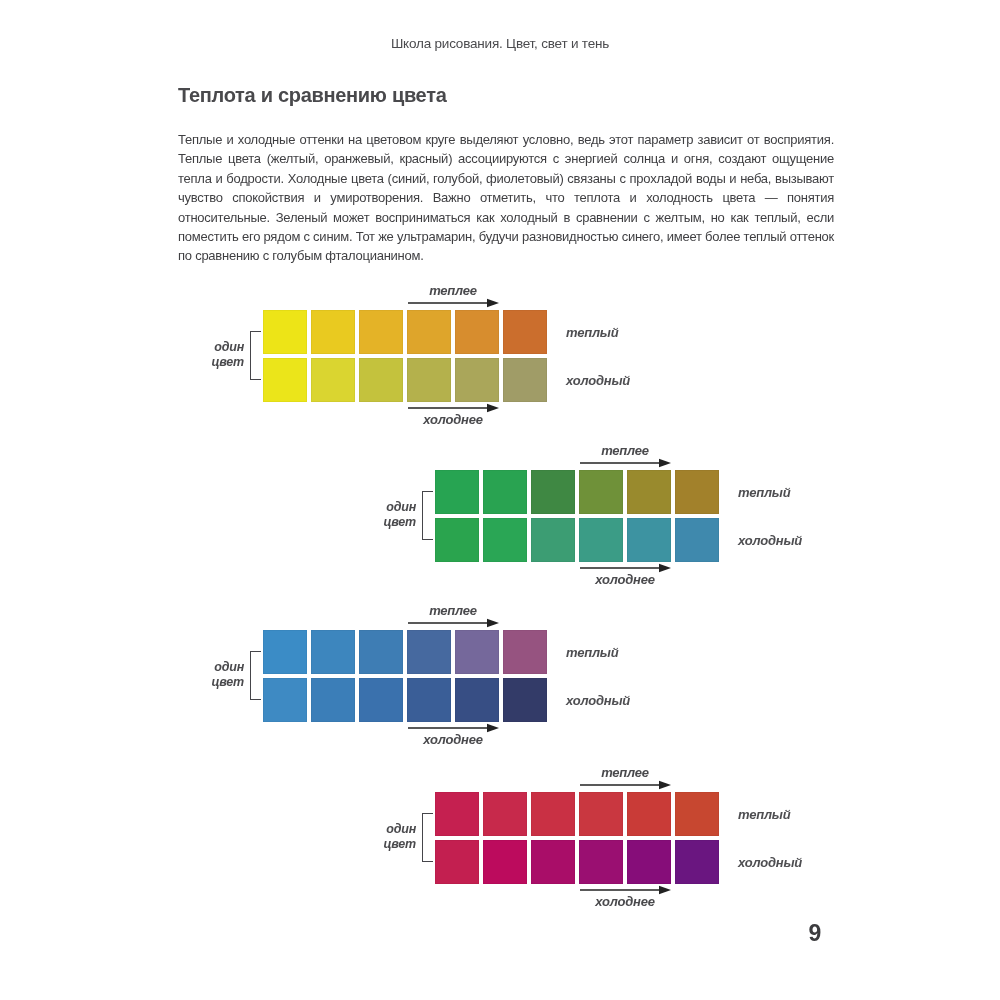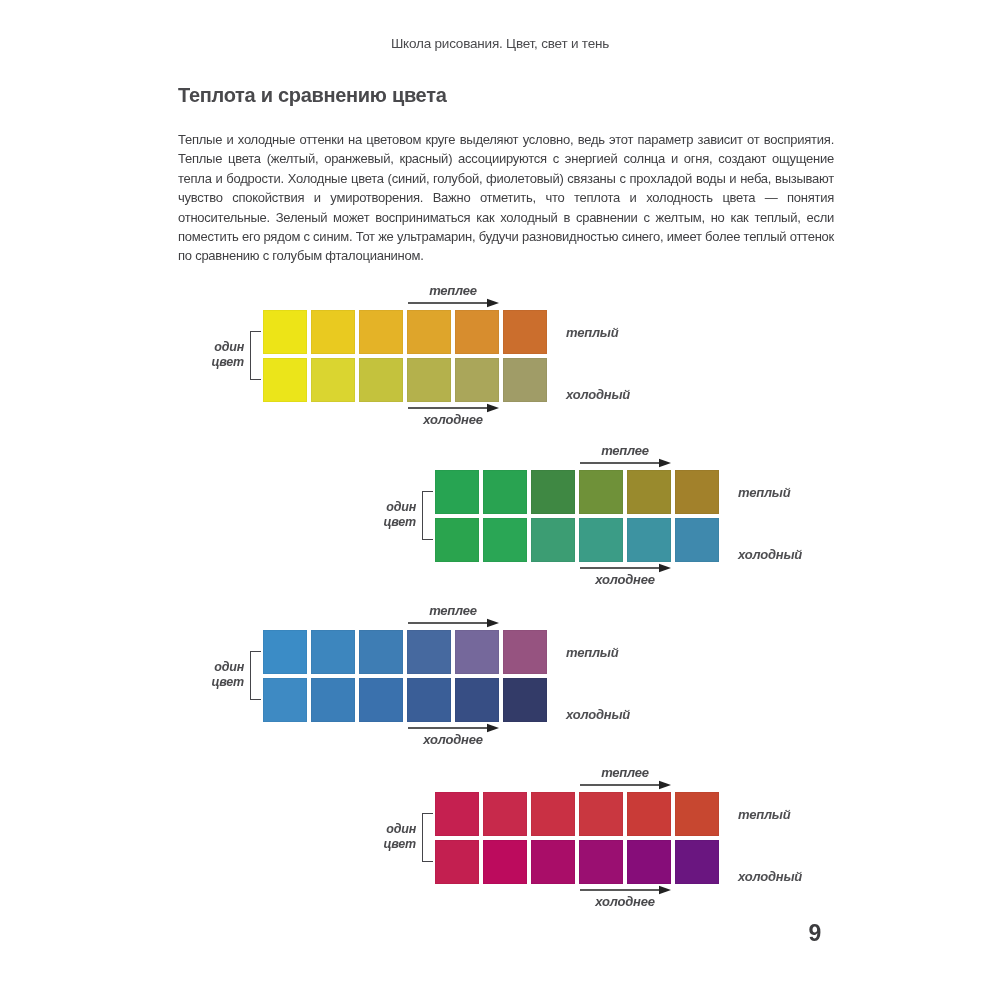--- a/index.html
+++ b/index.html
@@ -43,21 +43,21 @@
     font-size:13px;line-height:14px;font-style:italic;font-weight:700;
     color:#4a4a4d;letter-spacing:-0.2px;white-space:nowrap;
   }
   .arrow-svg{display:block;}
   .row-label{
     position:absolute;left:293px;height:44px;display:flex;align-items:center;
     font-size:13px;font-style:italic;font-weight:700;color:#4e4e51;
     letter-spacing:-0.2px;white-space:nowrap;margin-left:10px;
   }
   .row-label.warm{top:0;}
-  .row-label.cold{top:62px;}
+  .row-label.cold{top:48px;}
   .bracket{
     position:absolute;left:-13px;top:21px;width:11px;height:49px;
     border-left:1.7px solid #45454a;border-top:1.7px solid #45454a;border-bottom:1.7px solid #45454a;
     box-sizing:border-box;
   }
   .one-color{
     position:absolute;right:calc(100% + 19px);top:50%;transform:translateY(-52%);
     text-align:right;font-size:12.5px;line-height:15px;font-style:italic;font-weight:700;
     color:#4a4a4d;letter-spacing:-0.2px;white-space:nowrap;
   }

